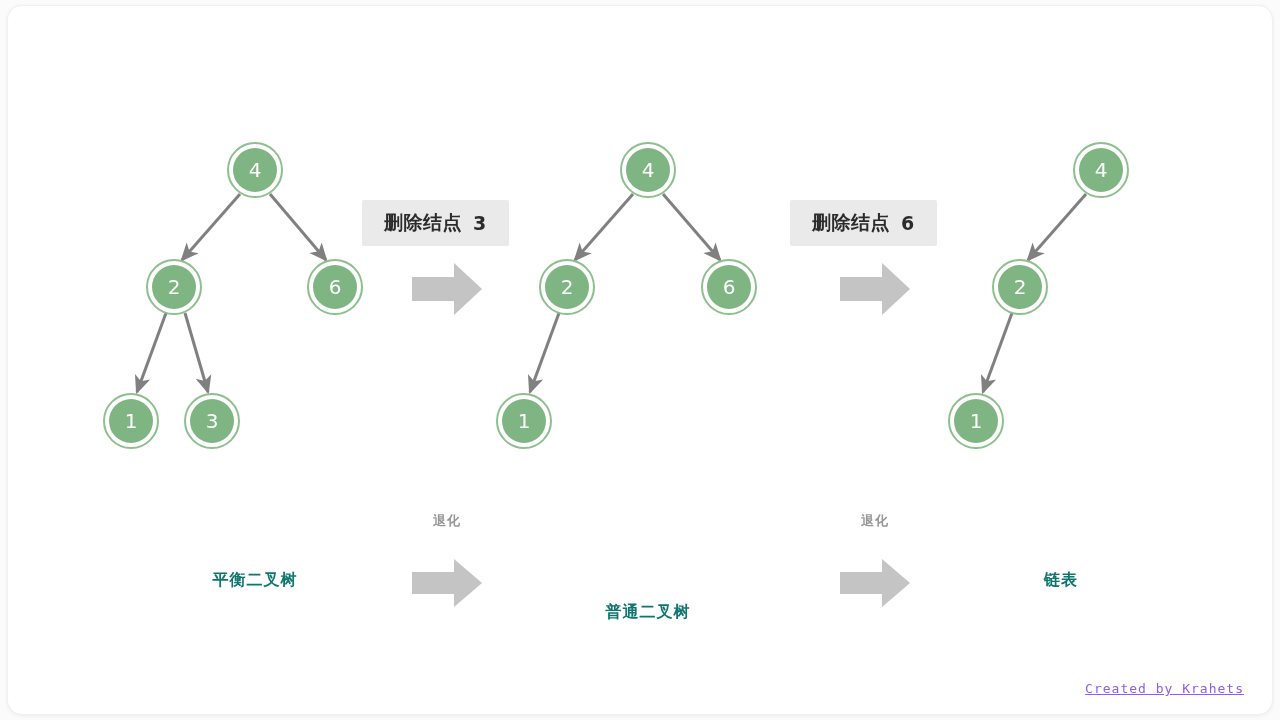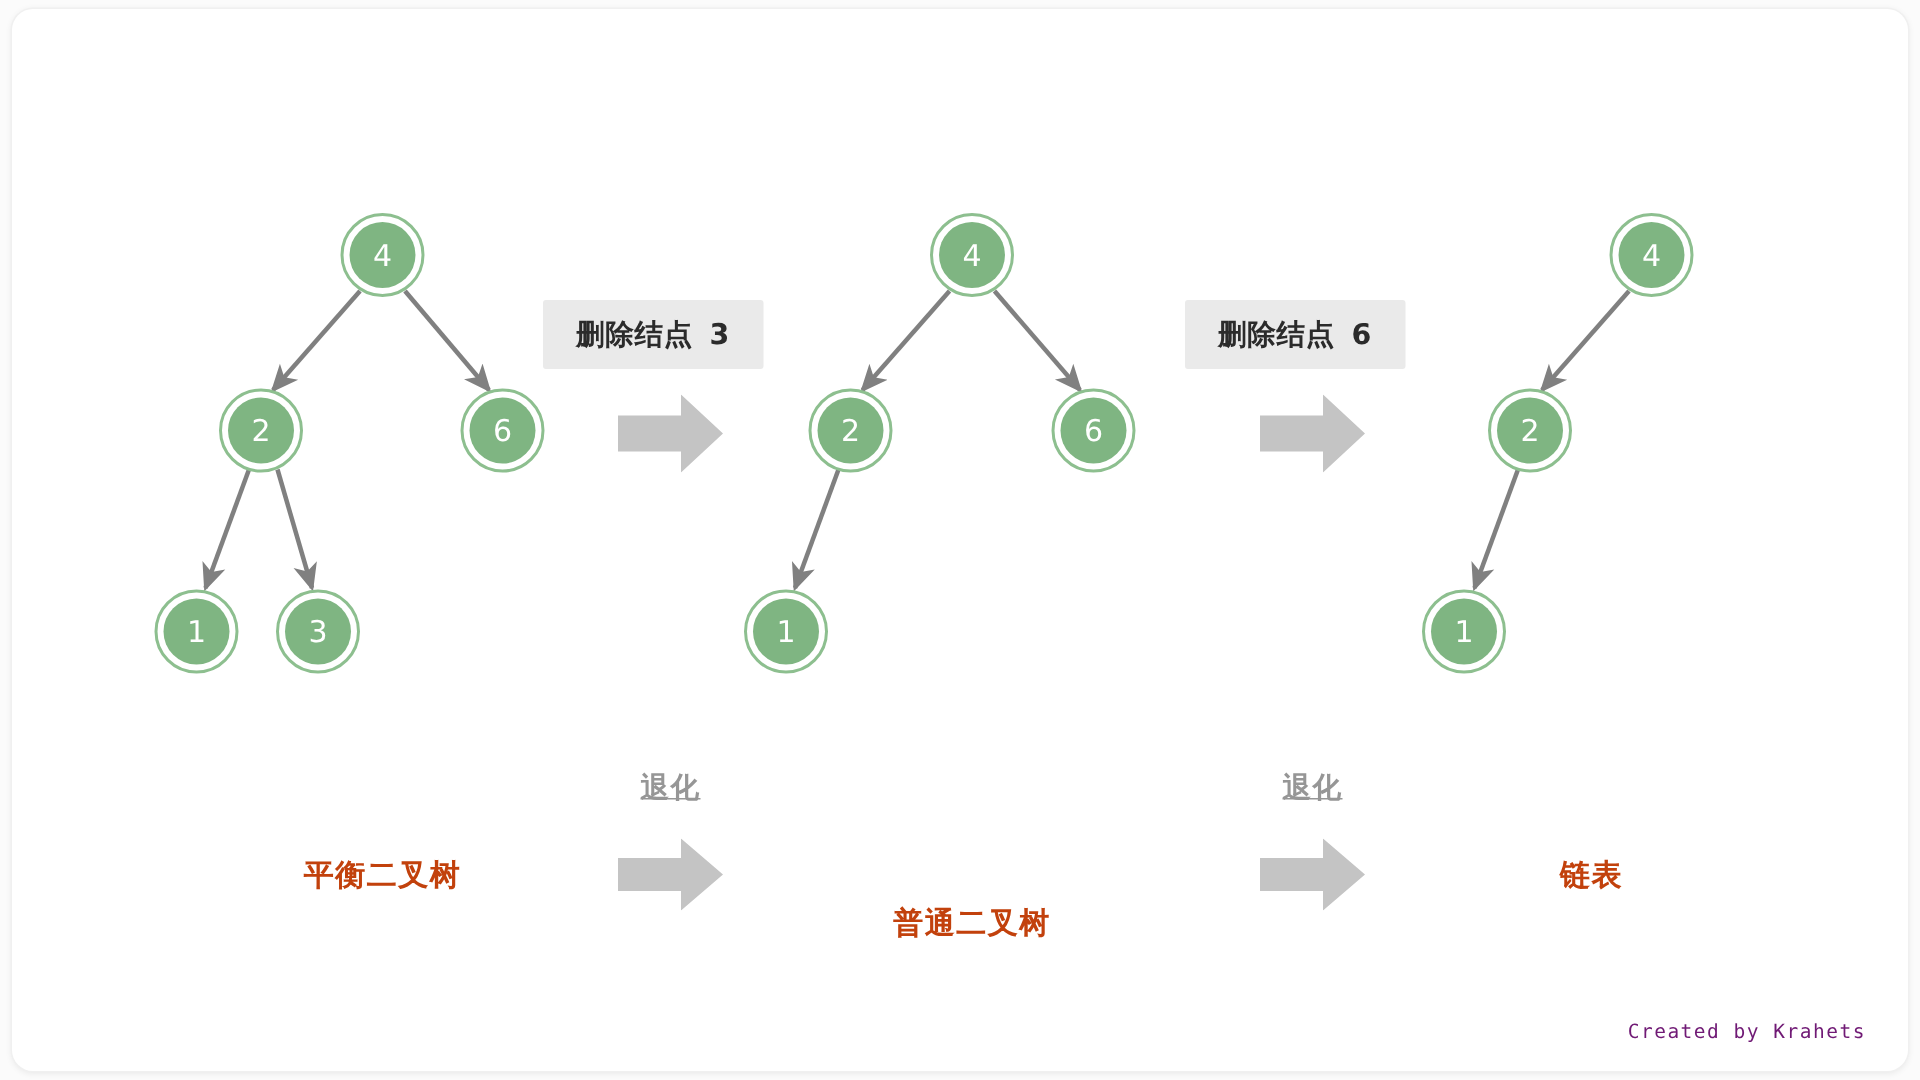--- a/index.html
+++ b/index.html
@@ -96,47 +96,47 @@
 
   
   .block-arrow {
     position: absolute;
     color: #c4c4c4;
   }
 
   
   .caption-text {
     position: absolute;
-    color: #c2410c;
-    font-size: 20px;
+    color: #0f766e;
+    font-size: 16px;
     font-weight: bold;
     white-space: nowrap;
     transform: translateX(-50%);
     letter-spacing: 1px;
   }
   .transition-label {
     position: absolute;
     color: #969696;
-    font-size: 19px;
+    font-size: 13px;
     font-weight: bold;
     white-space: nowrap;
     transform: translateX(-50%);
     letter-spacing: 1px;
-    text-decoration: underline;
   }
 
   #credit-text {
     position: absolute;
     right: 28px;
     bottom: 18px;
-    color: #701a75;
+    color: #8b5cf6;
     font-size: 13px;
     font-family: "DejaVu Sans Mono", monospace;
     letter-spacing: 1px;
     white-space: nowrap;
+    text-decoration: underline;
   }
 </style>
 </head>
 <body>
 
 <div id="figure-card">
   <div id="diagram-canvas">
 
     <svg class="edge-layer" viewBox="0 0 1264 708" width="1264" height="708">
       <defs>

